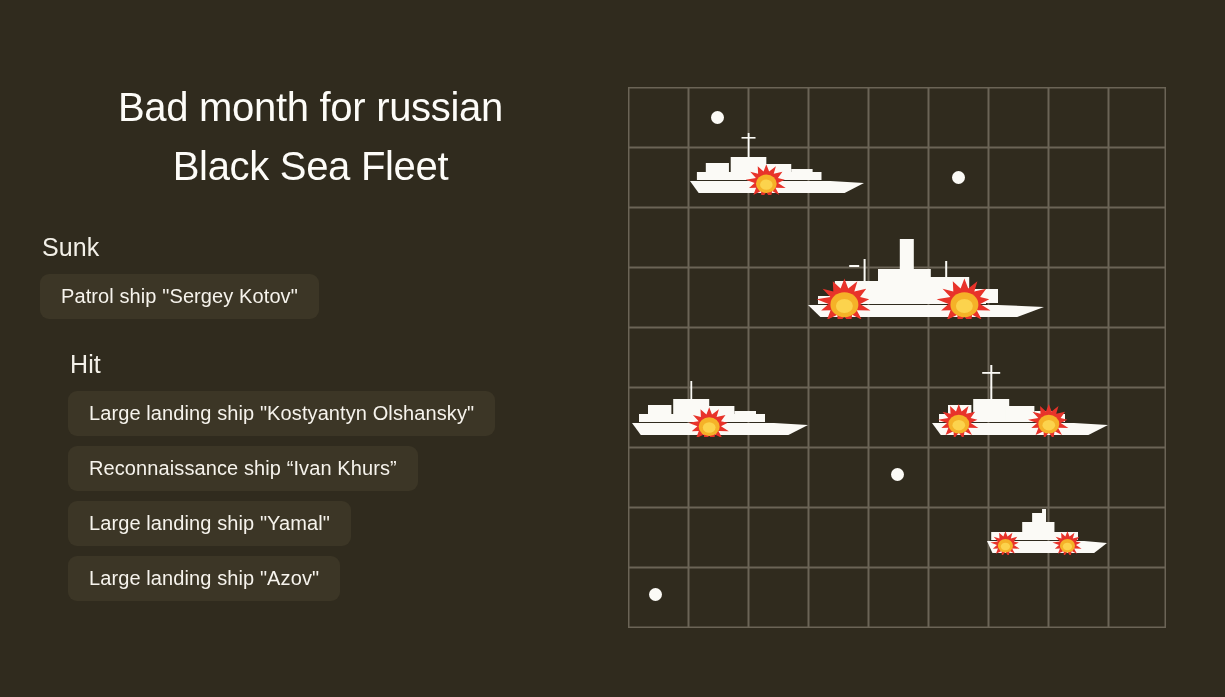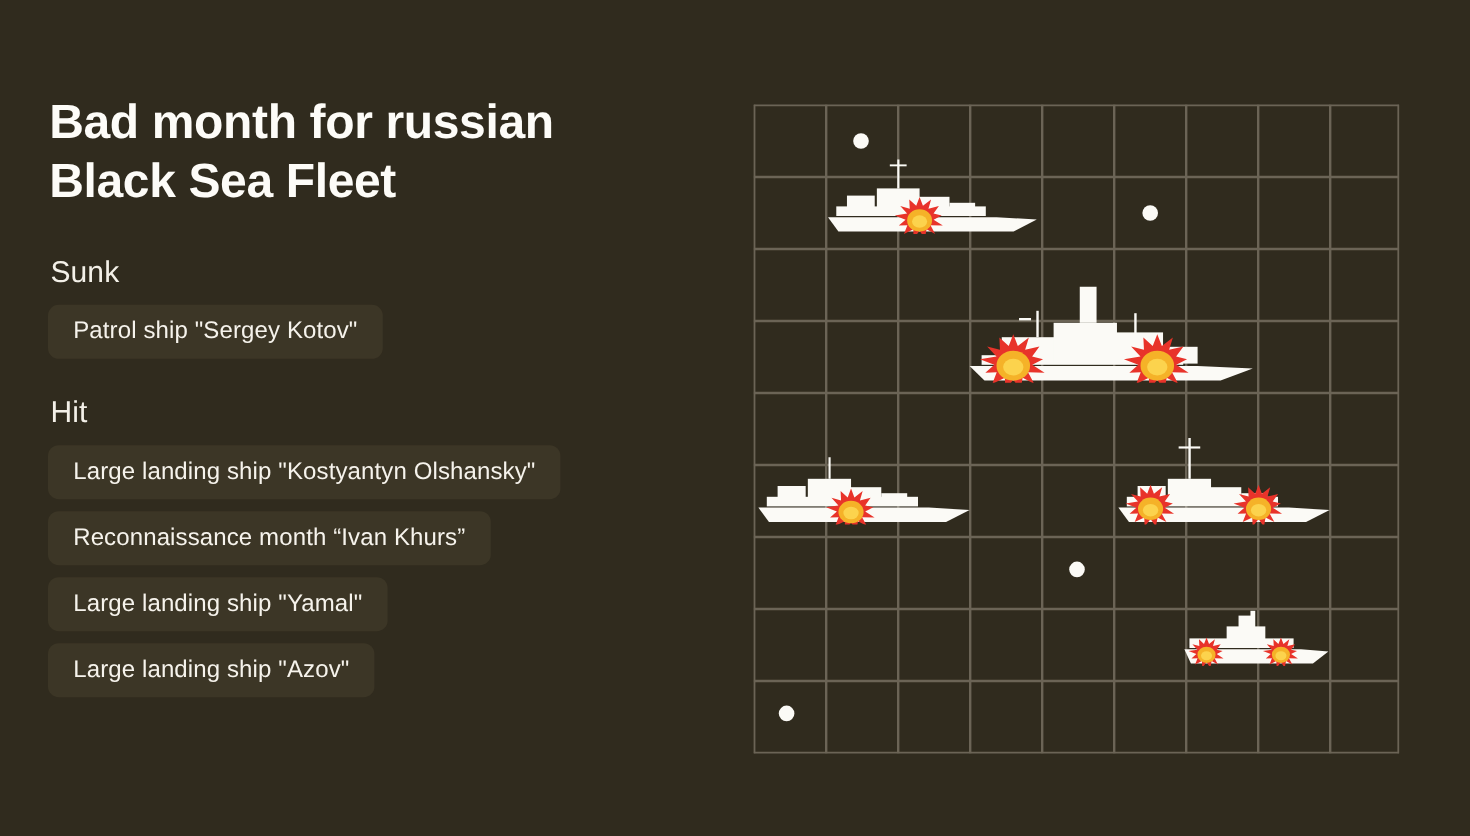--- a/index.html
+++ b/index.html
@@ -25,33 +25,35 @@
   
   #left-panel {
     position: absolute;
     left: 40px;
     top: 78px;
     width: 540px;
   }
 
   #poster-title {
     font-size: 40px;
-    line-height: 49px;
-    font-weight: bold;
+    line-height: 59px;
+    font-weight: normal;
     color: #fdfcf8;
     letter-spacing: -0.3px;
     margin: 0 0 0 1px;
     white-space: pre-line;
+    text-align: center;
   }
 
   .section {
     margin-top: 36px;
   }
   .section.hit-section {
     margin-top: 30px;
+    margin-left: 28px;
   }
 
   .section-heading {
     font-size: 25px;
     line-height: 30px;
     font-weight: normal;
     color: #f3f0e8;
     margin: 0 0 12px 2px;
     letter-spacing: 0.1px;
   }
@@ -128,21 +130,21 @@
       <h2 class="section-heading">Sunk</h2>
       <ul class="chip-list">
         <li class="chip">Patrol ship "Sergey Kotov"</li>
       </ul>
     </div>
 
     <div class="section hit-section">
       <h2 class="section-heading">Hit</h2>
       <ul class="chip-list">
         <li class="chip">Large landing ship "Kostyantyn Olshansky"</li>
-        <li class="chip">Reconnaissance month “Ivan Khurs”</li>
+        <li class="chip">Reconnaissance ship “Ivan Khurs”</li>
         <li class="chip">Large landing ship "Yamal"</li>
         <li class="chip">Large landing ship "Azov"</li>
       </ul>
     </div>
 
   </div>
 
   <div id="grid-panel">
 
     <svg id="grid-lines" viewBox="0 0 538 541">

